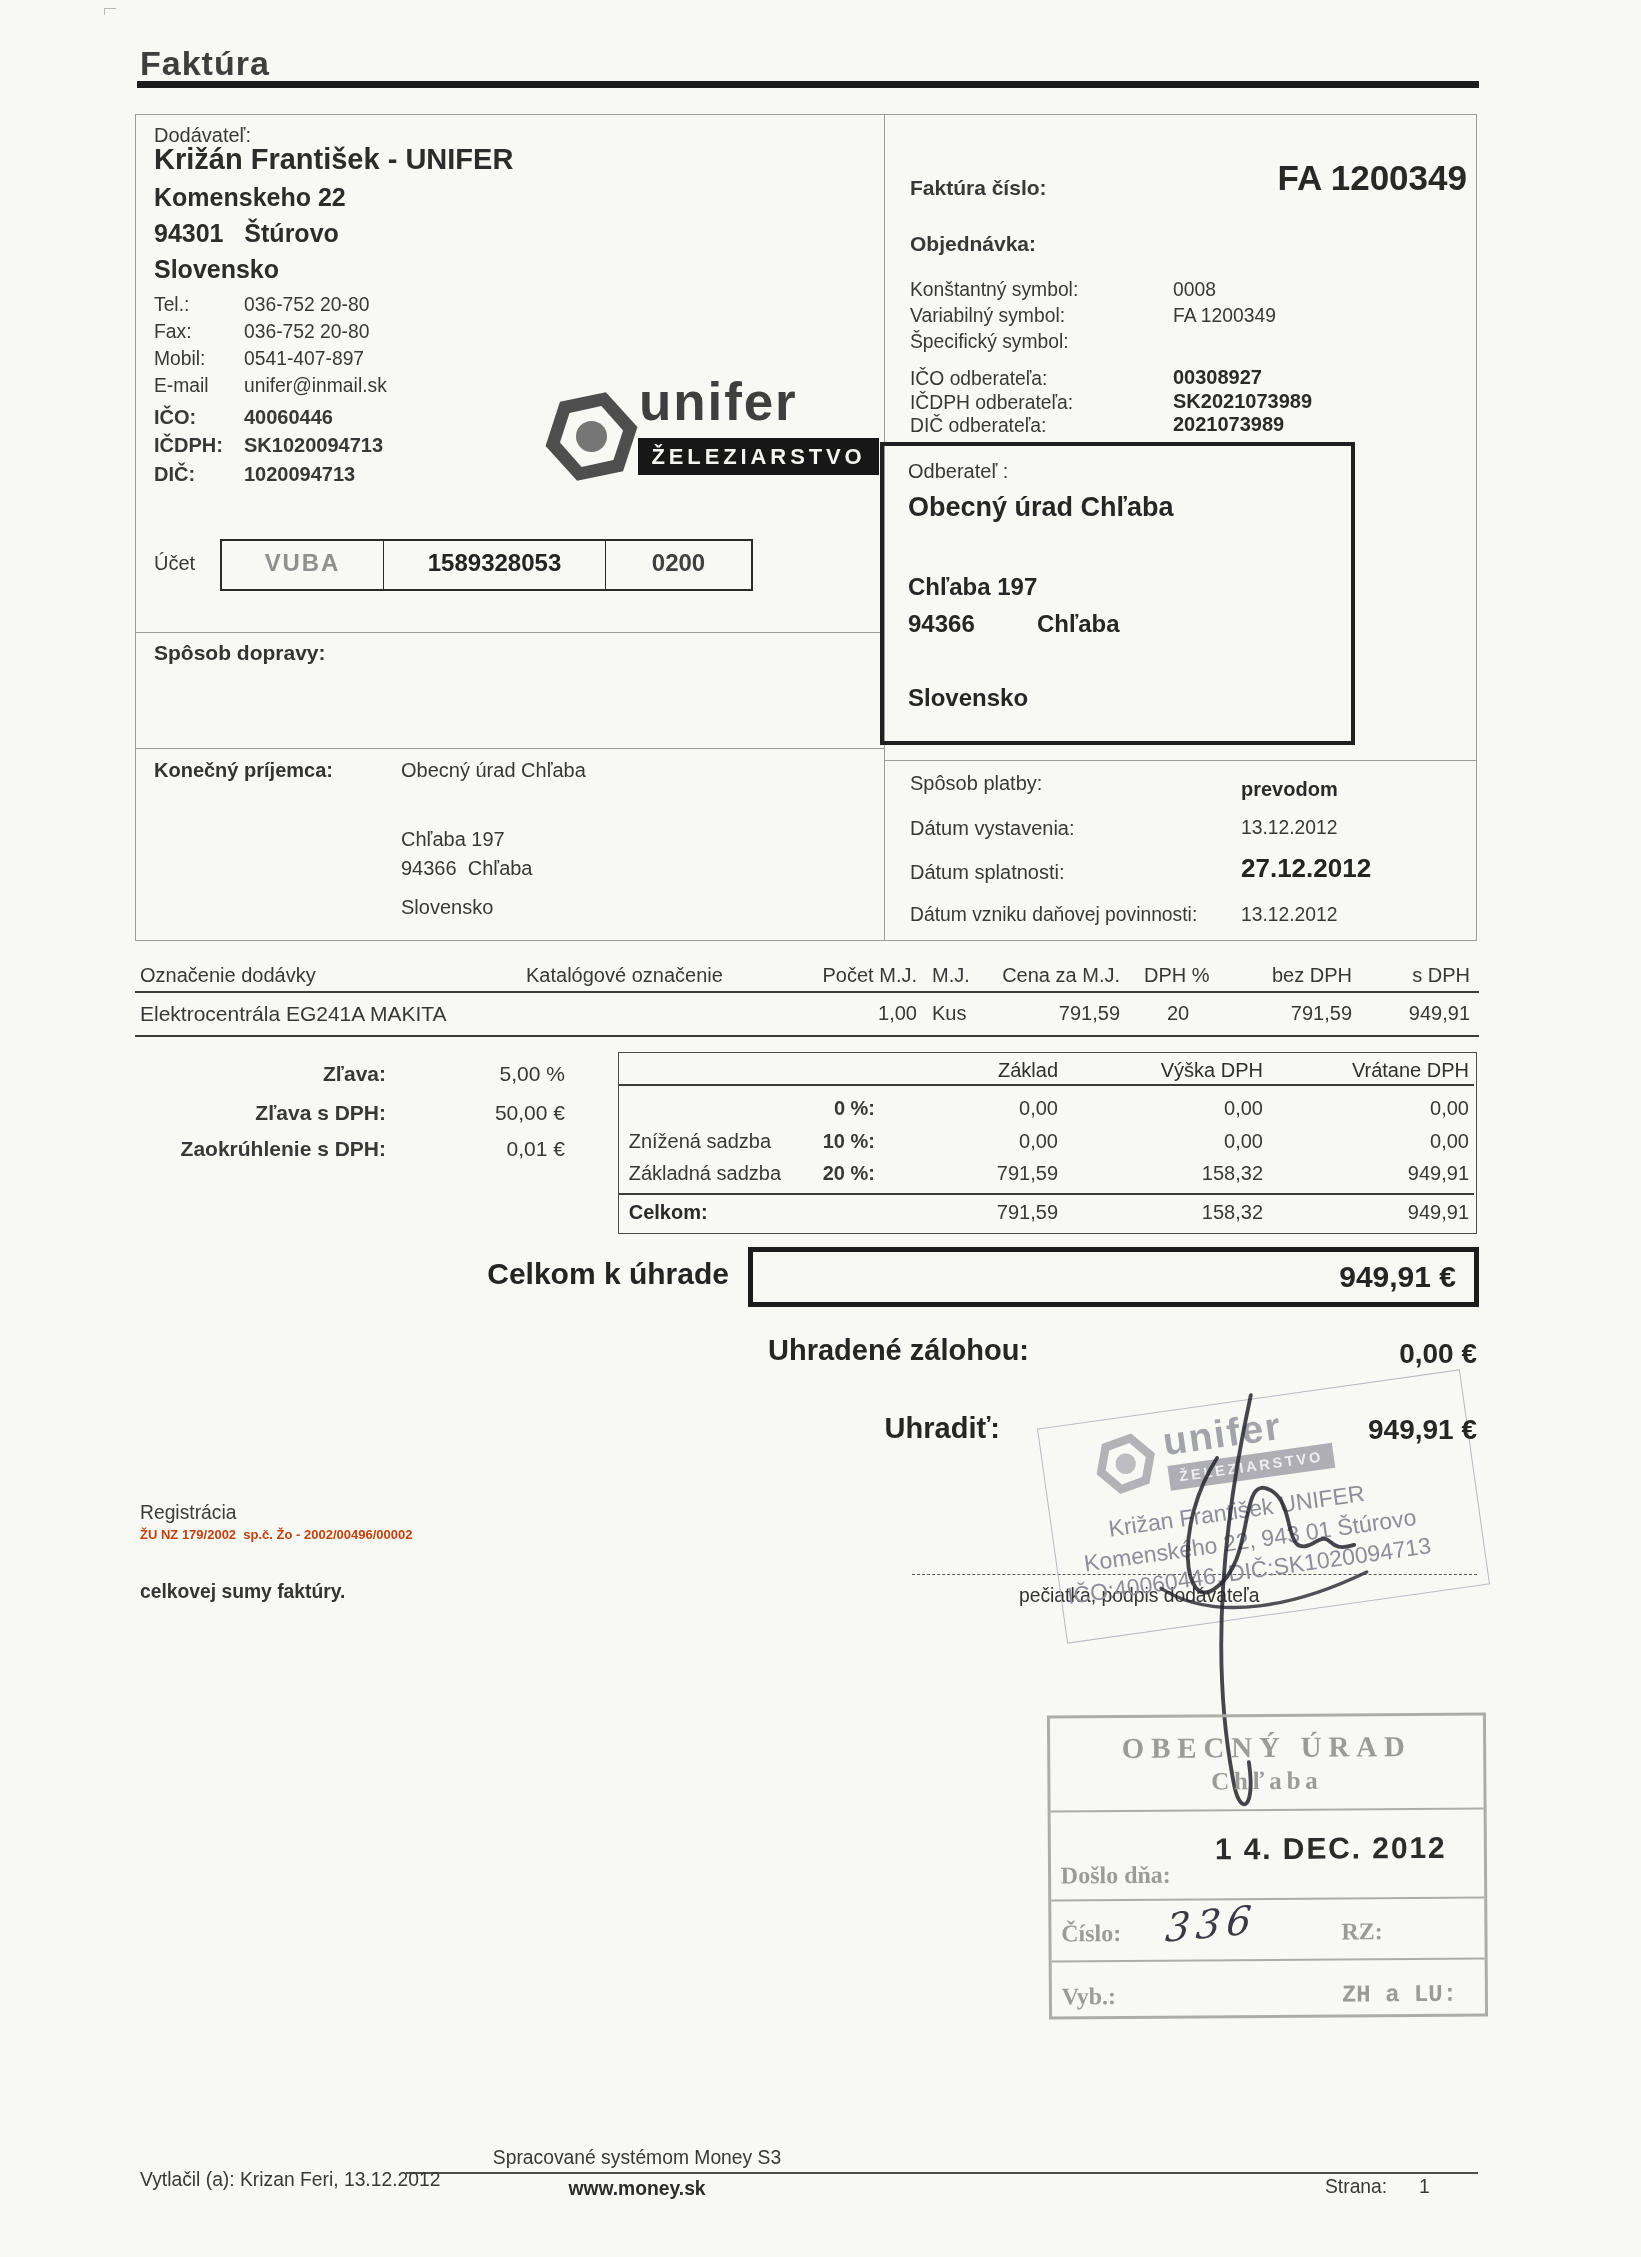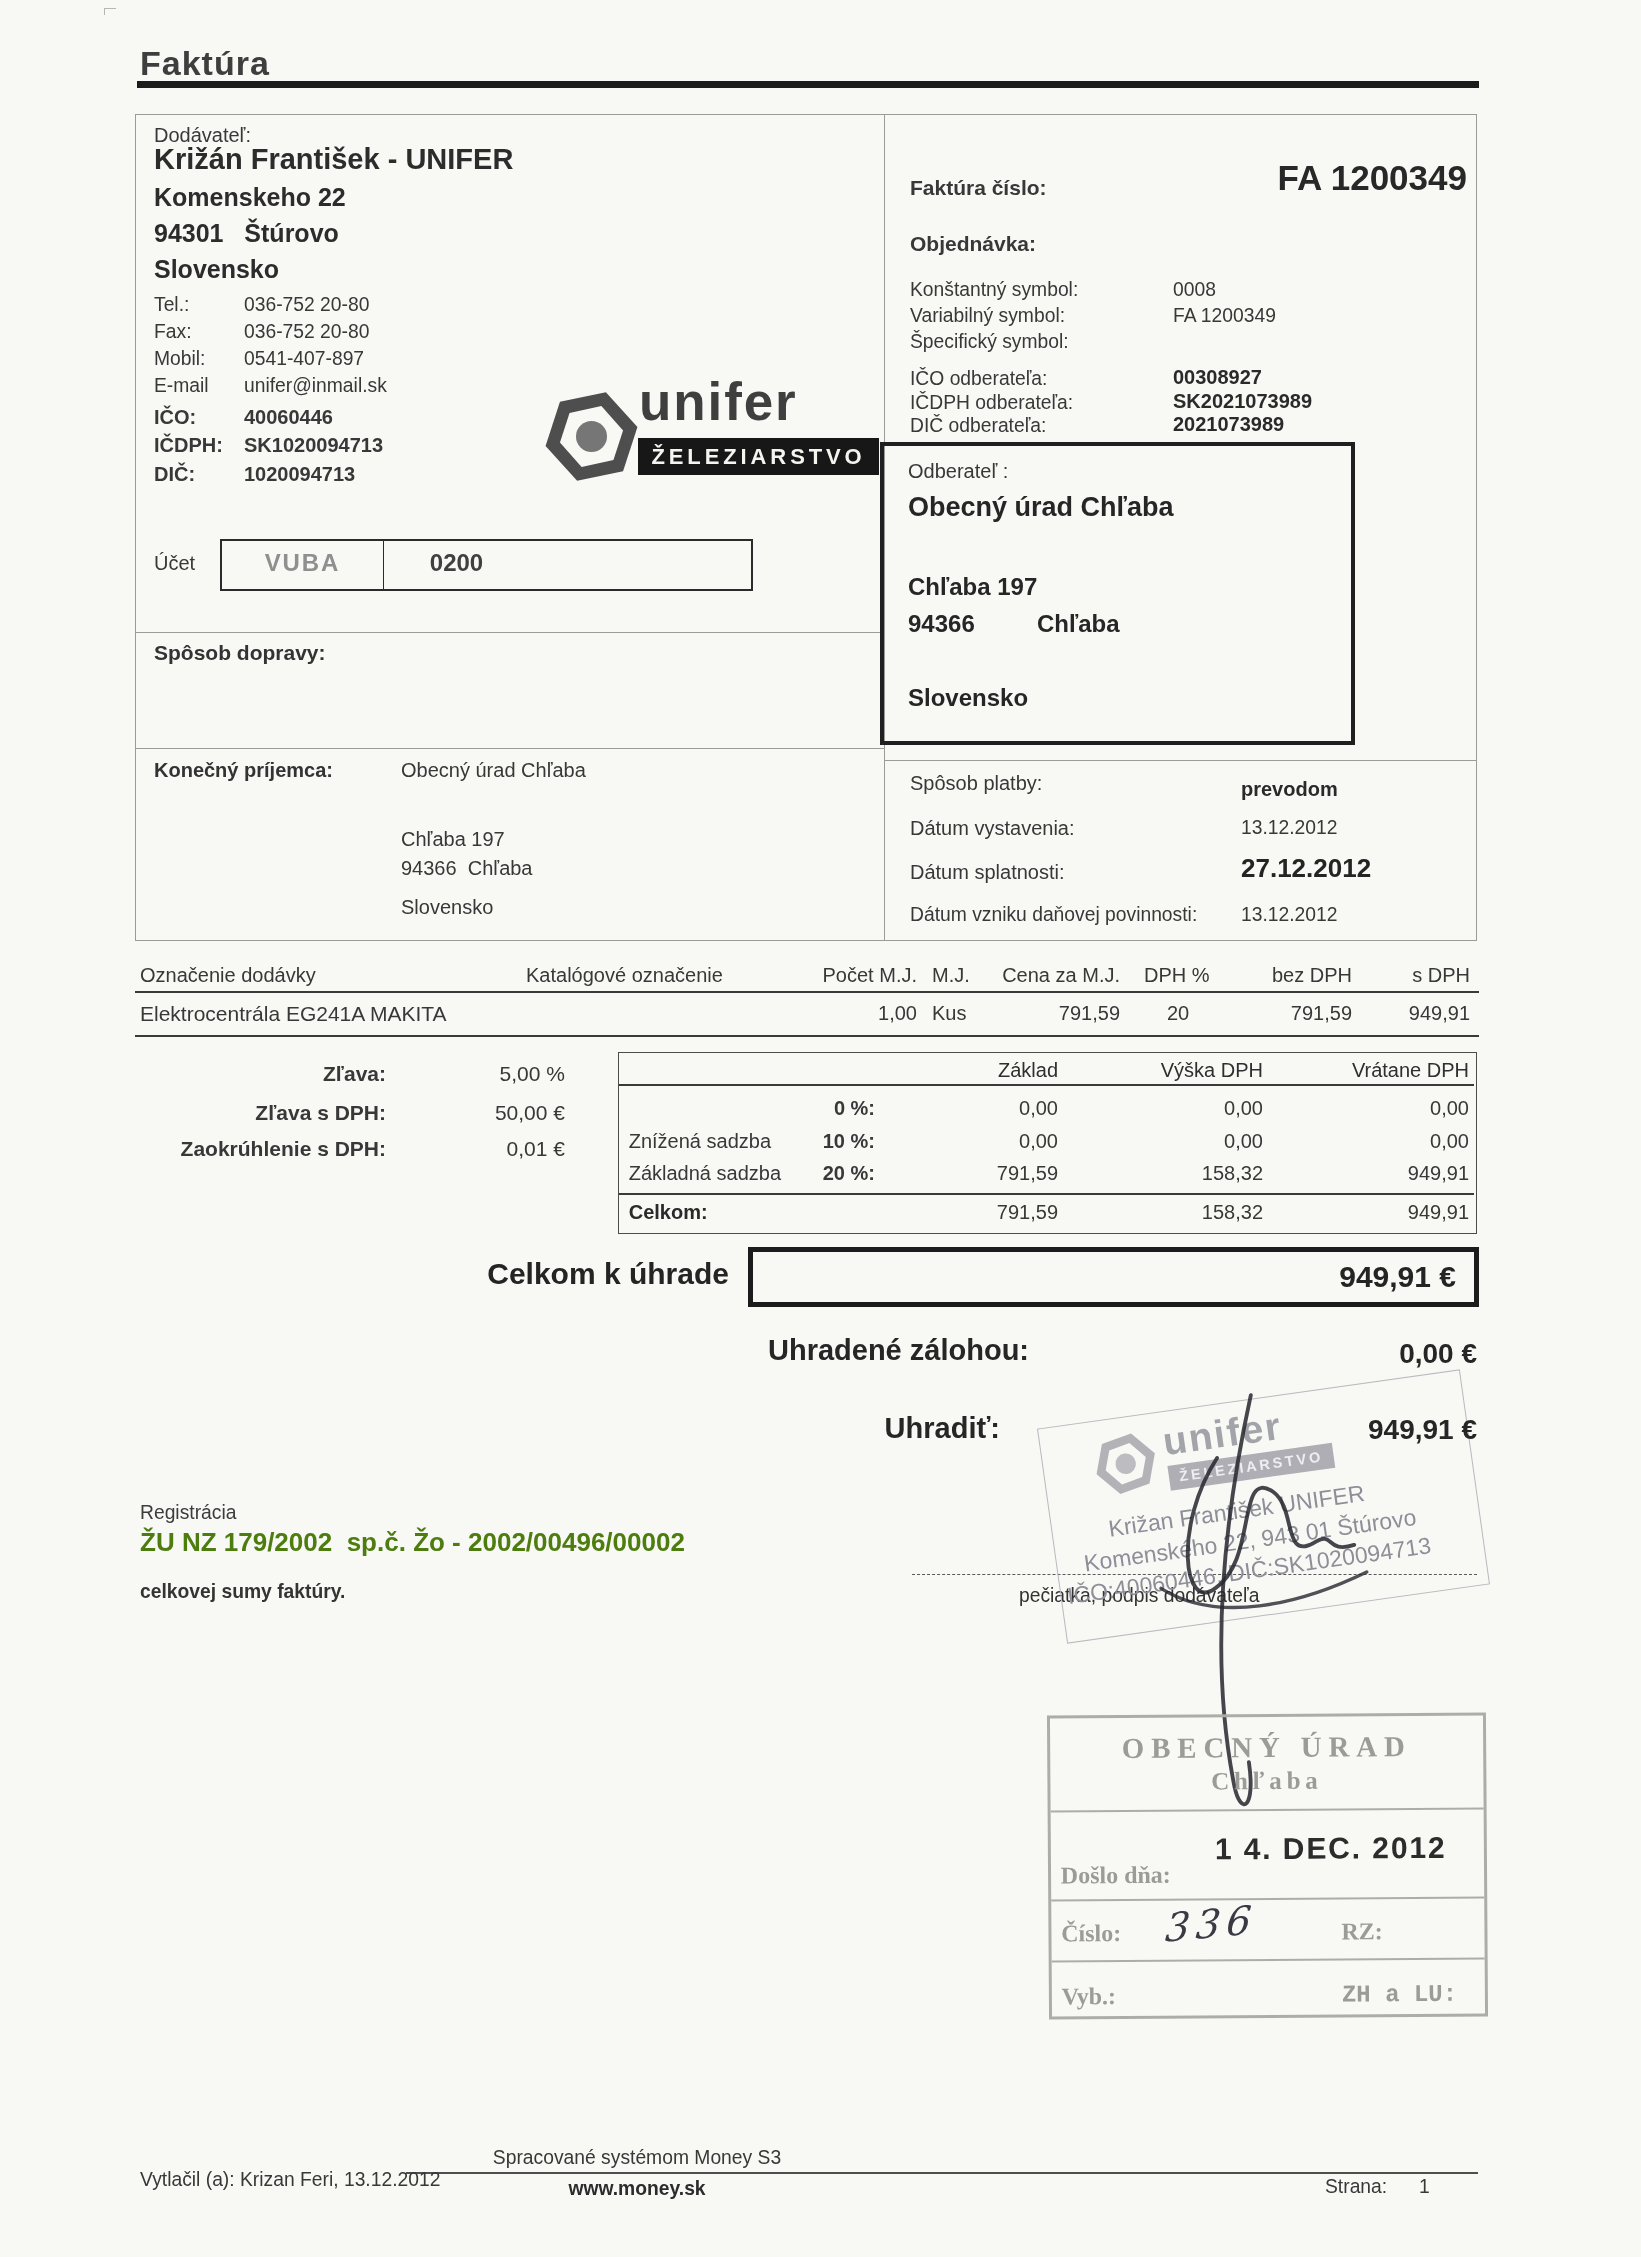--- a/index.html
+++ b/index.html
@@ -59,20 +59,21 @@
         <circle cx="50" cy="50" r="16" fill="#767676"></circle>
       </svg>
     </span>
     <div class="t b" style="left:98px;top:-5.8px;font-size:53px;color:#3f3f3f;letter-spacing:1.9px">unifer</div>
     <div class="t b c" style="left:97px;top:60px;width:241px;height:37px;background:#171717;color:#f4f4f1;font-size:22px;letter-spacing:3.9px;line-height:37px">ŽELEZIARSTVO</div>
   </div>
 
   <div class="t" style="left:154px;top:552px;font-size:20px">Účet</div>
   <div class="box" style="left:220px;top:539px;width:533px;height:52px;border:2.9px solid #2b2b2b;display:flex">
     <div class="b c" style="width:162px;border-right:1.9px solid #2b2b2b;font-size:24px;line-height:44px;color:#8f8f8f;letter-spacing:1.9px">VUBA</div>
+    <div class="b c" style="flex:1;border-right:1.9px solid #2b2b2b;font-size:24px;line-height:44px;color:#232323">1589328053</div>
     <div class="b c" style="width:145px;font-size:24px;line-height:44px;color:#404040">0200</div>
   </div>
 
   <div class="t b" style="left:154px;top:641px;font-size:21px;color:#333">Spôsob dopravy:</div>
 
   <div class="t b" style="left:910px;top:176px;font-size:21px">Faktúra číslo:</div>
   <div class="t b r" style="left:1110px;top:158px;width:357px;font-size:35px;color:#282828">FA 1200349</div>
   <div class="t b" style="left:910px;top:232px;font-size:21px">Objednávka:</div>
   <div class="t" style="left:910px;top:279px;font-size:19.3px">Konštantný symbol:</div>
   <div class="t" style="left:1173px;top:279px;font-size:19.3px">0008</div>
@@ -196,21 +197,21 @@
 
   <span style="position:absolute;left:1072px;top:1371px">
     <svg width="348" height="483" viewBox="0 0 360 500" fill="none">
       <path d="M185,25 C160,140 140,290 168,430 C175,462 190,452 183,405" stroke="#26262e" stroke-width="4" stroke-linecap="round" opacity=".85"></path>
       <path d="M150,90 C105,160 115,250 148,225 C192,196 170,100 208,125 C232,142 218,196 250,178 C272,164 262,190 292,180" stroke="#26262e" stroke-width="4" stroke-linecap="round" opacity=".85"></path>
       <path d="M92,225 C150,262 235,242 305,208" stroke="#26262e" stroke-width="3.5" stroke-linecap="round" opacity=".8"></path>
     </svg>
   </span>
 
   <div class="t" style="left:140px;top:1502px;font-size:19.3px;color:#3c3c3c">Registrácia</div>
-  <div class="t b" style="left:140px;top:1528px;font-size:26px;color:#4d7c0f">ŽU NZ 179/2002  sp.č. Žo - 2002/00496/00002</div>
+  <div class="t b" style="left:140px;top:1528px;font-size:13px;color:#c2410c">ŽU NZ 179/2002  sp.č. Žo - 2002/00496/00002</div>
   <div class="t b" style="left:140px;top:1581px;font-size:19.3px;color:#343434">celkovej sumy faktúry.</div>
 
   <div class="box" style="left:1048px;top:1714px;width:439px;height:304px;border:3.9px solid #adada8;transform:rotate(-0.4deg)">
     <div style="position:absolute;left:0;top:0;width:100%;height:92px">
       <div class="t b c stamp-gray" style="left:0;top:13.5px;width:100%;font-size:29px;letter-spacing:6.8px;font-family:'Liberation Serif','DejaVu Serif',serif">OBECNÝ ÚRAD</div>
       <div class="t b c stamp-gray" style="left:0;top:50px;width:100%;font-size:25px;letter-spacing:4.8px;font-family:'Liberation Serif','DejaVu Serif',serif">Chľaba</div>
     </div>
     <div style="position:absolute;left:0;top:92px;width:100%;height:89px;border-top:2.9px solid #adada8">
       <div class="t b" style="left:164px;top:21px;font-size:30px;color:#2c2c2c;letter-spacing:1.9px">1 4. DEC. 2012</div>
       <div class="t b stamp-gray" style="left:9.7px;top:50px;font-size:24px;font-family:'Liberation Serif','DejaVu Serif',serif">Došlo dňa:</div>

